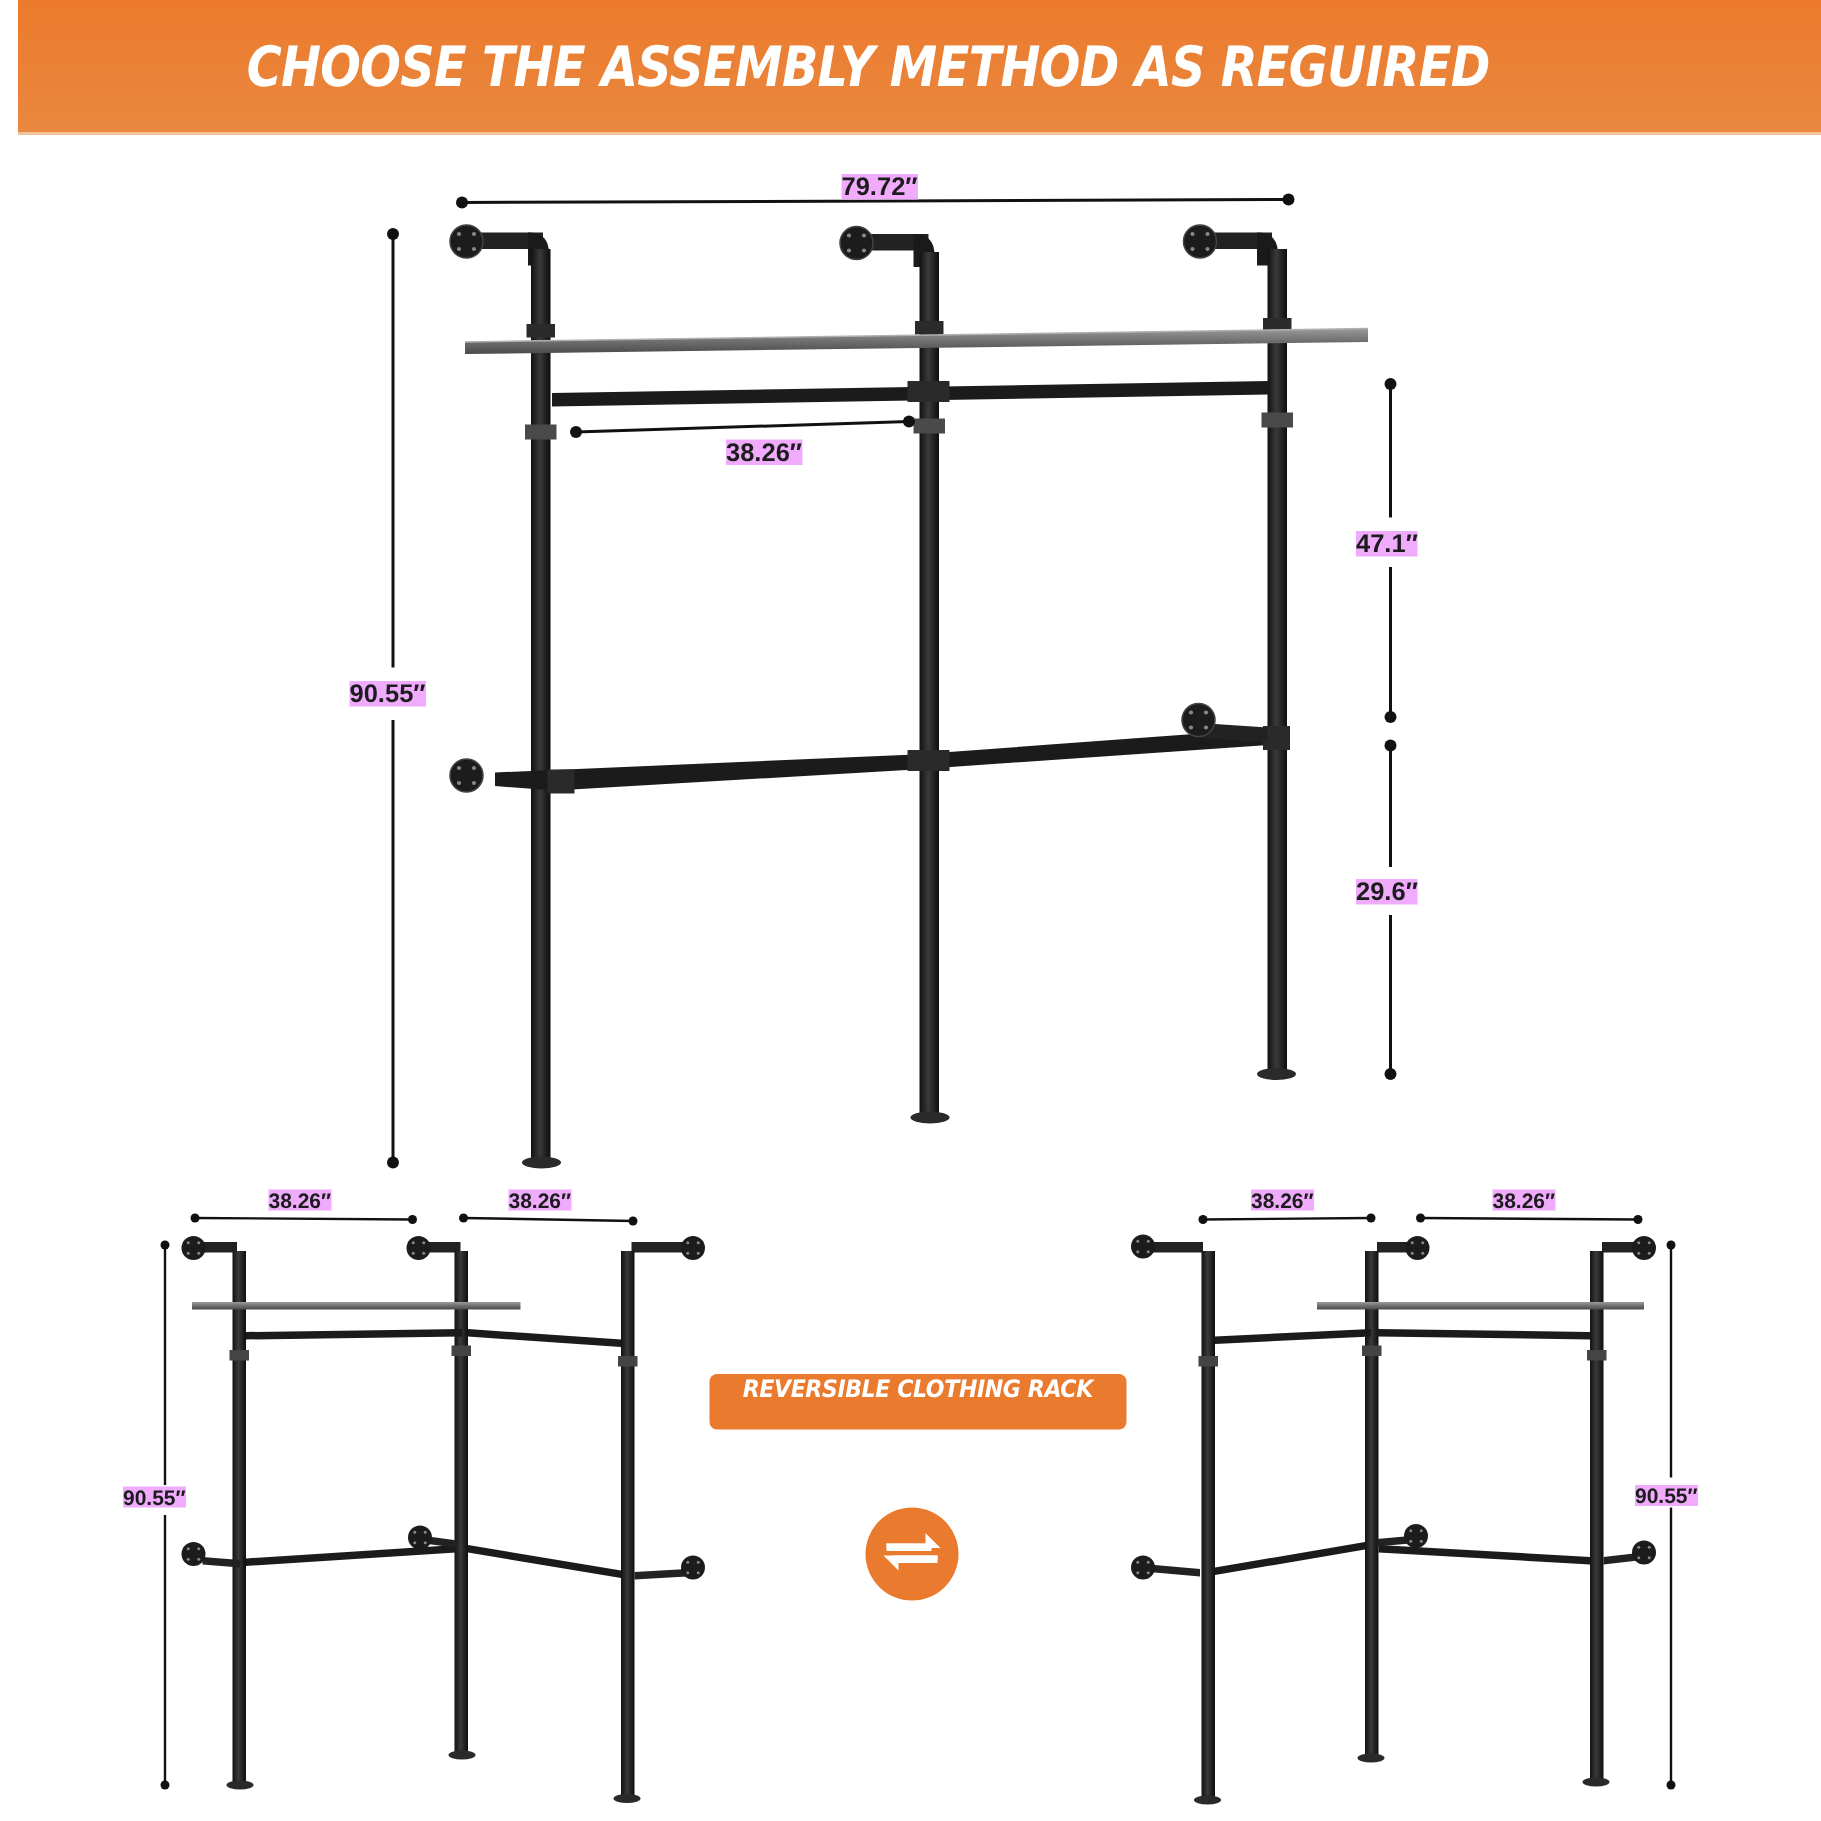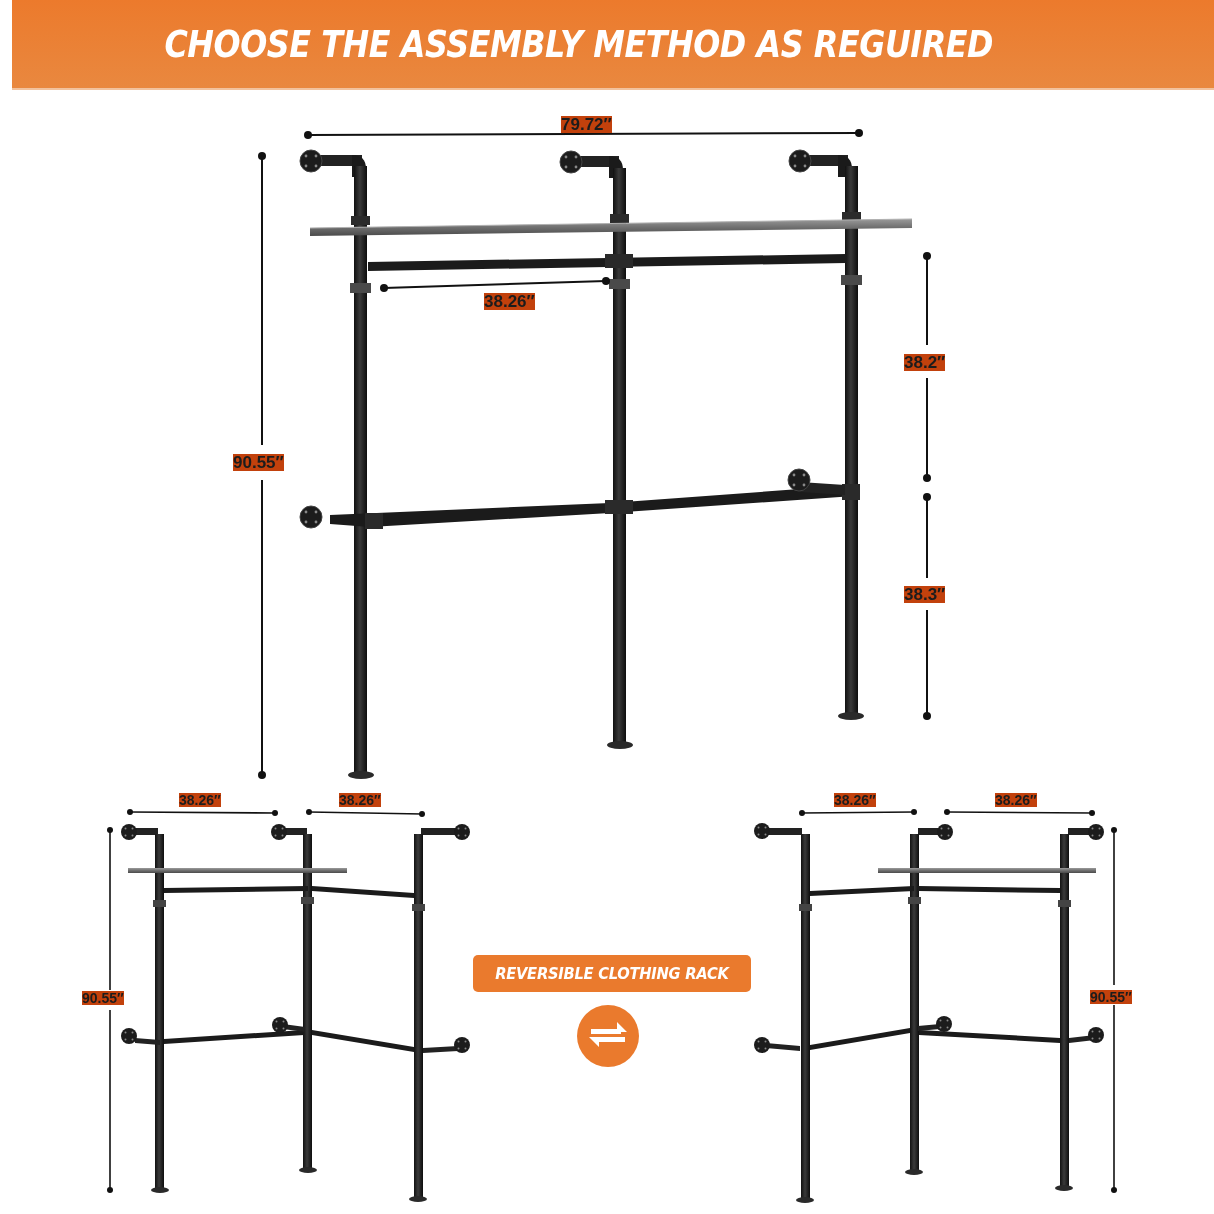--- a/index.html
+++ b/index.html
@@ -11,27 +11,27 @@
       display: flex; align-items: center; justify-content: center;
     }
     .banner-title {
       color: #ffffff; font-family: "DejaVu Sans", sans-serif; font-weight: bold; font-style: italic;
       font-size: 37px; letter-spacing: -0.5px; transform: scaleX(0.86); white-space: nowrap;
       margin-left: -80px;
     }
     .stage { position: absolute; left: 0; top: 0; width: 1214px; height: 1214px; }
     .dim-label {
       position: absolute; font-family: "Liberation Sans", sans-serif; font-weight: bold;
-      color: #1c1c1c; white-space: nowrap; background: #c2410c; line-height: 1;
+      color: #1c1c1c; white-space: nowrap; background: #f0abfc; line-height: 1;
     }
     .dim-label.lg { font-size: 17px; }
     .dim-label.sm { font-size: 14px; }
     .badge {
-      position: absolute; left: 473px; top: 955px; width: 278px; height: 37px;
-      background: #ea7a2d; border-radius: 5px; display: flex; align-items: center; justify-content: center;
+      position: absolute; left: 473px; top: 916px; width: 278px; height: 37px;
+      background: #ea7a2d; border-radius: 5px; display: flex; align-items: flex-start; justify-content: center;
     }
     .badge-text {
       color: #fff; font-family: "DejaVu Sans", sans-serif; font-weight: bold; font-style: italic;
       font-size: 16px; letter-spacing: -0.3px; white-space: nowrap; transform: scaleX(0.92);
     }
     .swap {
       position: absolute; left: 577px; top: 1005px; width: 62px; height: 62px; border-radius: 50%;
       background: #ea7a2d;
     }
   </style>
@@ -232,22 +232,22 @@
 
     <use href="#footS" x="805" y="1200"></use>
     <use href="#footS" x="914" y="1172"></use>
     <use href="#footS" x="1064" y="1188"></use>
   </g>
 </svg>
 
 <div class="dim-label lg" style="left:561px; top:116px;">79.72″</div>
 <div class="dim-label lg" style="left:484px; top:293px;">38.26″</div>
 <div class="dim-label lg" style="left:233px; top:454px;">90.55″</div>
-<div class="dim-label lg" style="left:904px; top:354px;">38.2″</div>
-<div class="dim-label lg" style="left:904px; top:586px;">38.3″</div>
+<div class="dim-label lg" style="left:904px; top:354px;">47.1″</div>
+<div class="dim-label lg" style="left:904px; top:586px;">29.6″</div>
 
 <div class="dim-label sm" style="left:179px; top:793px;">38.26″</div>
 <div class="dim-label sm" style="left:339px; top:793px;">38.26″</div>
 <div class="dim-label sm" style="left:82px; top:991px;">90.55″</div>
 
 <div class="dim-label sm" style="left:834px; top:793px;">38.26″</div>
 <div class="dim-label sm" style="left:995px; top:793px;">38.26″</div>
 <div class="dim-label sm" style="left:1090px; top:990px;">90.55″</div>
 
 <div class="badge">

